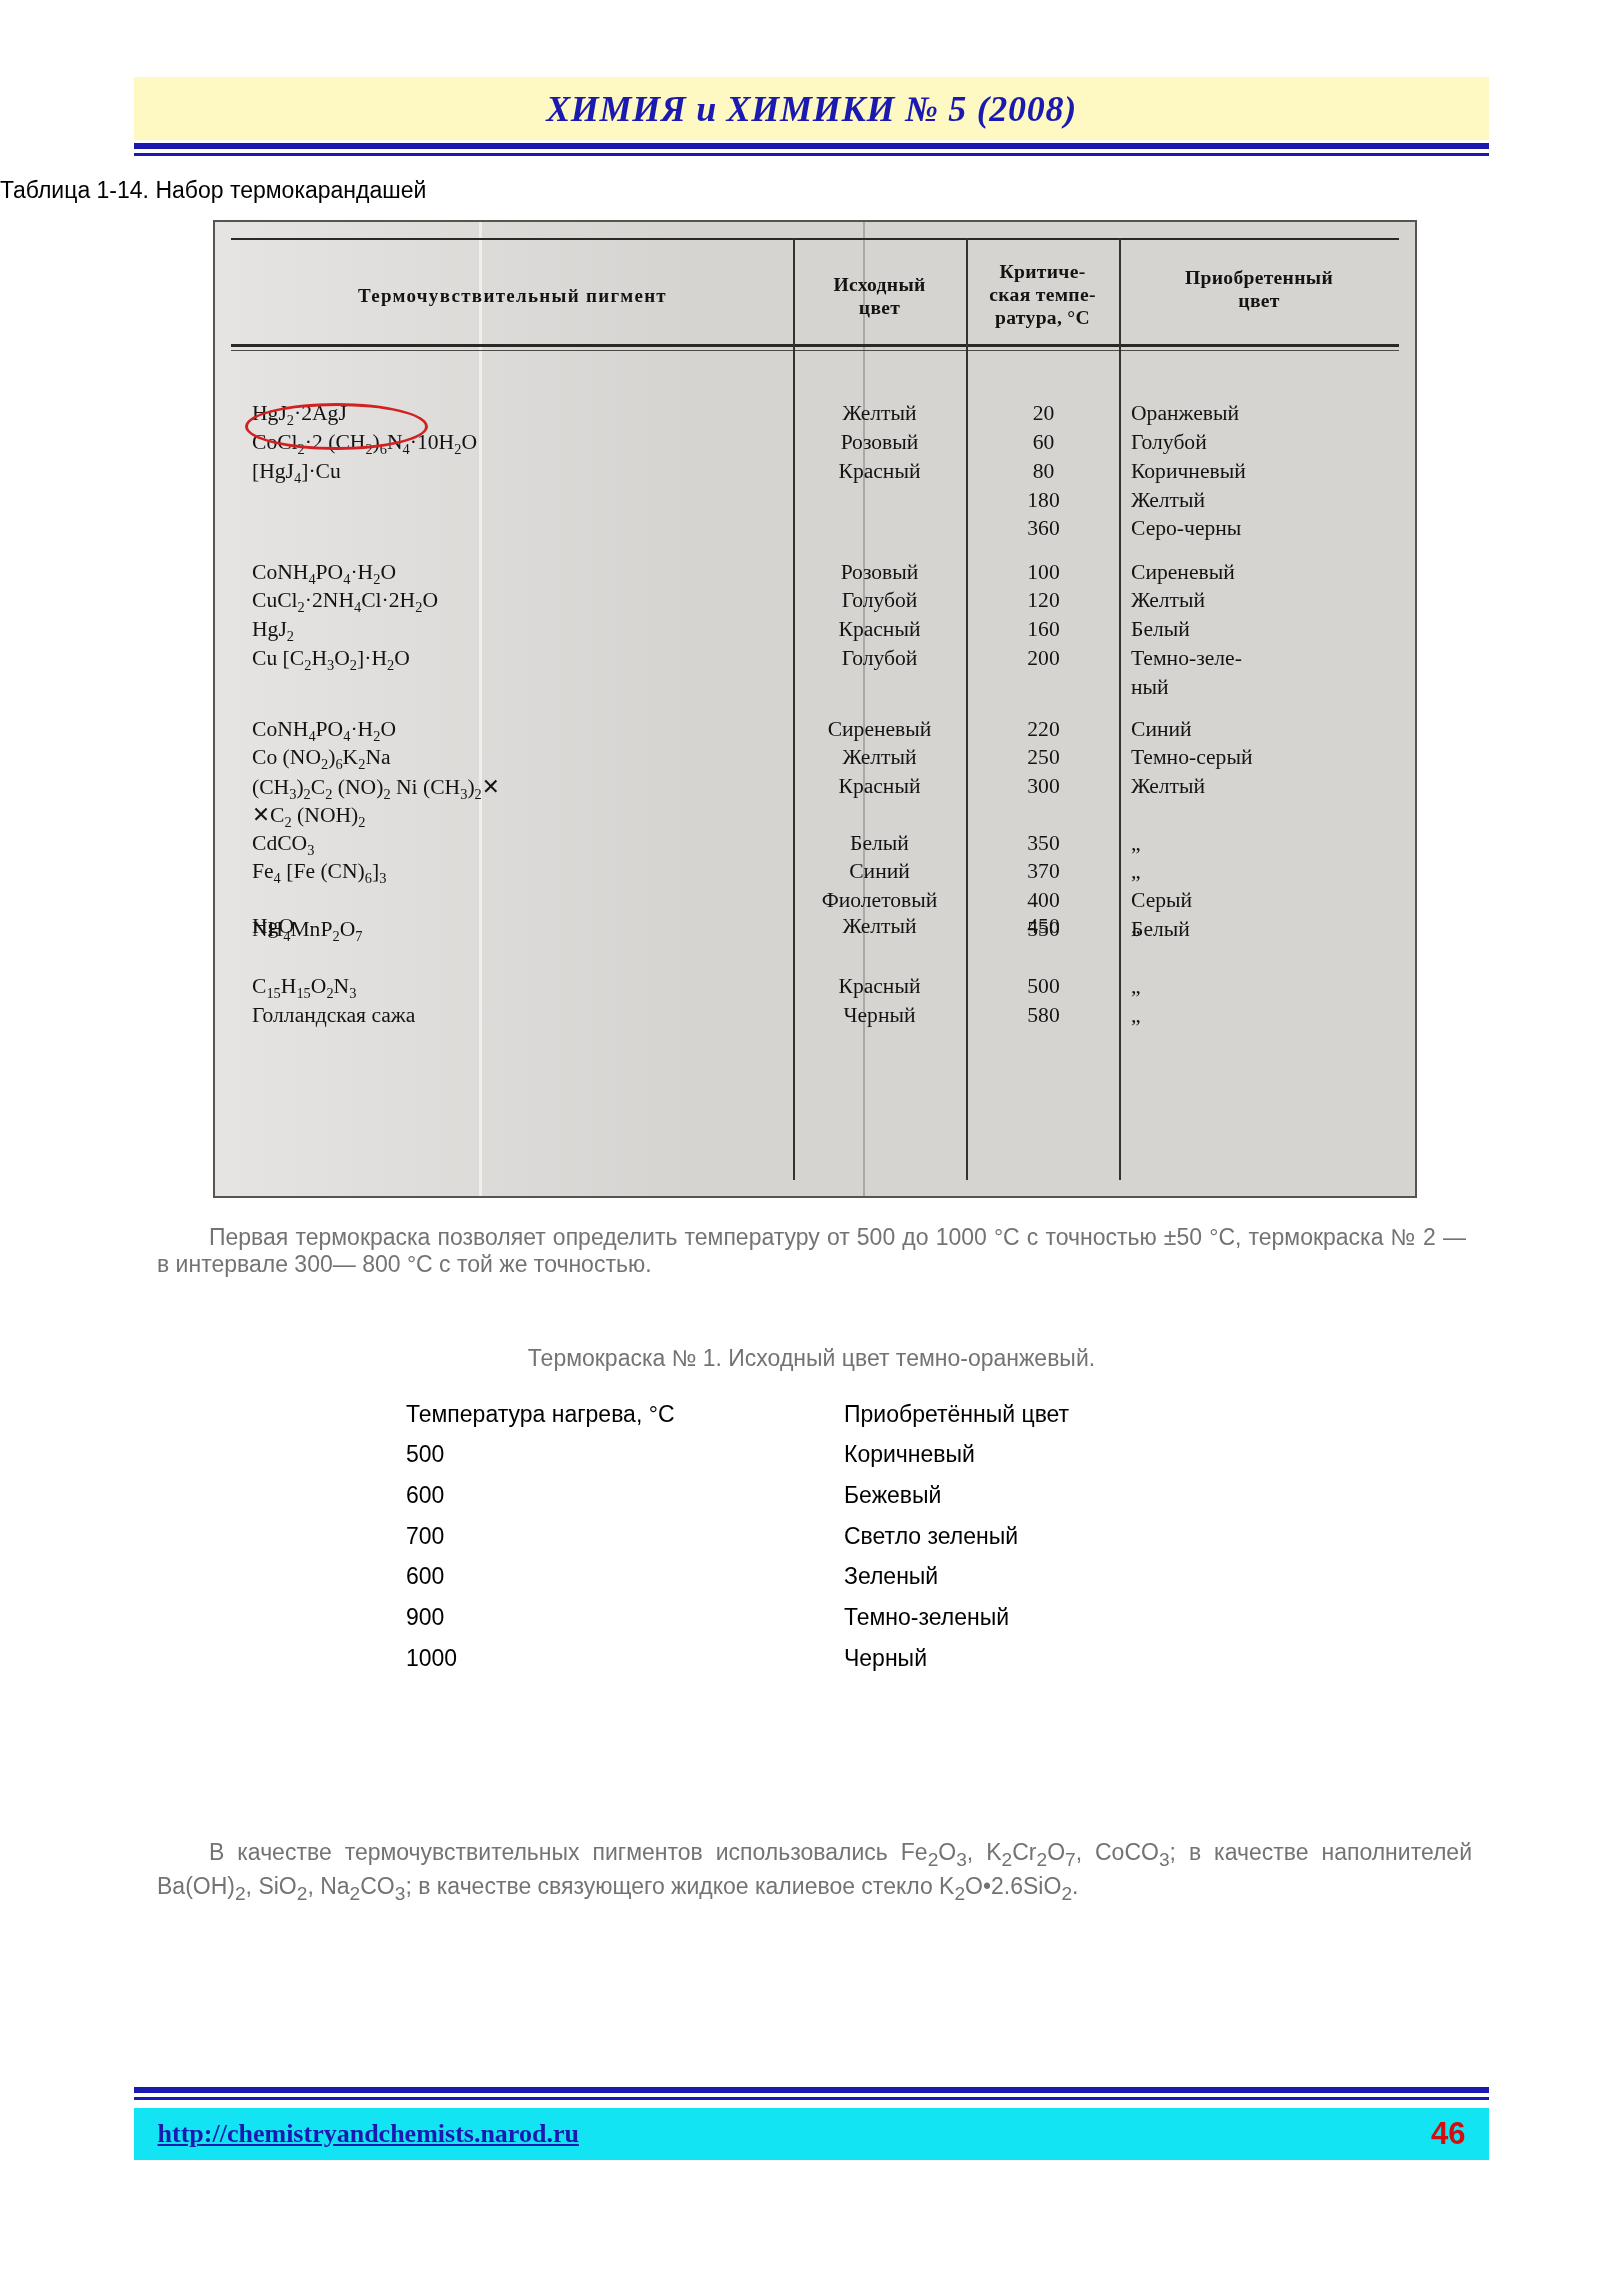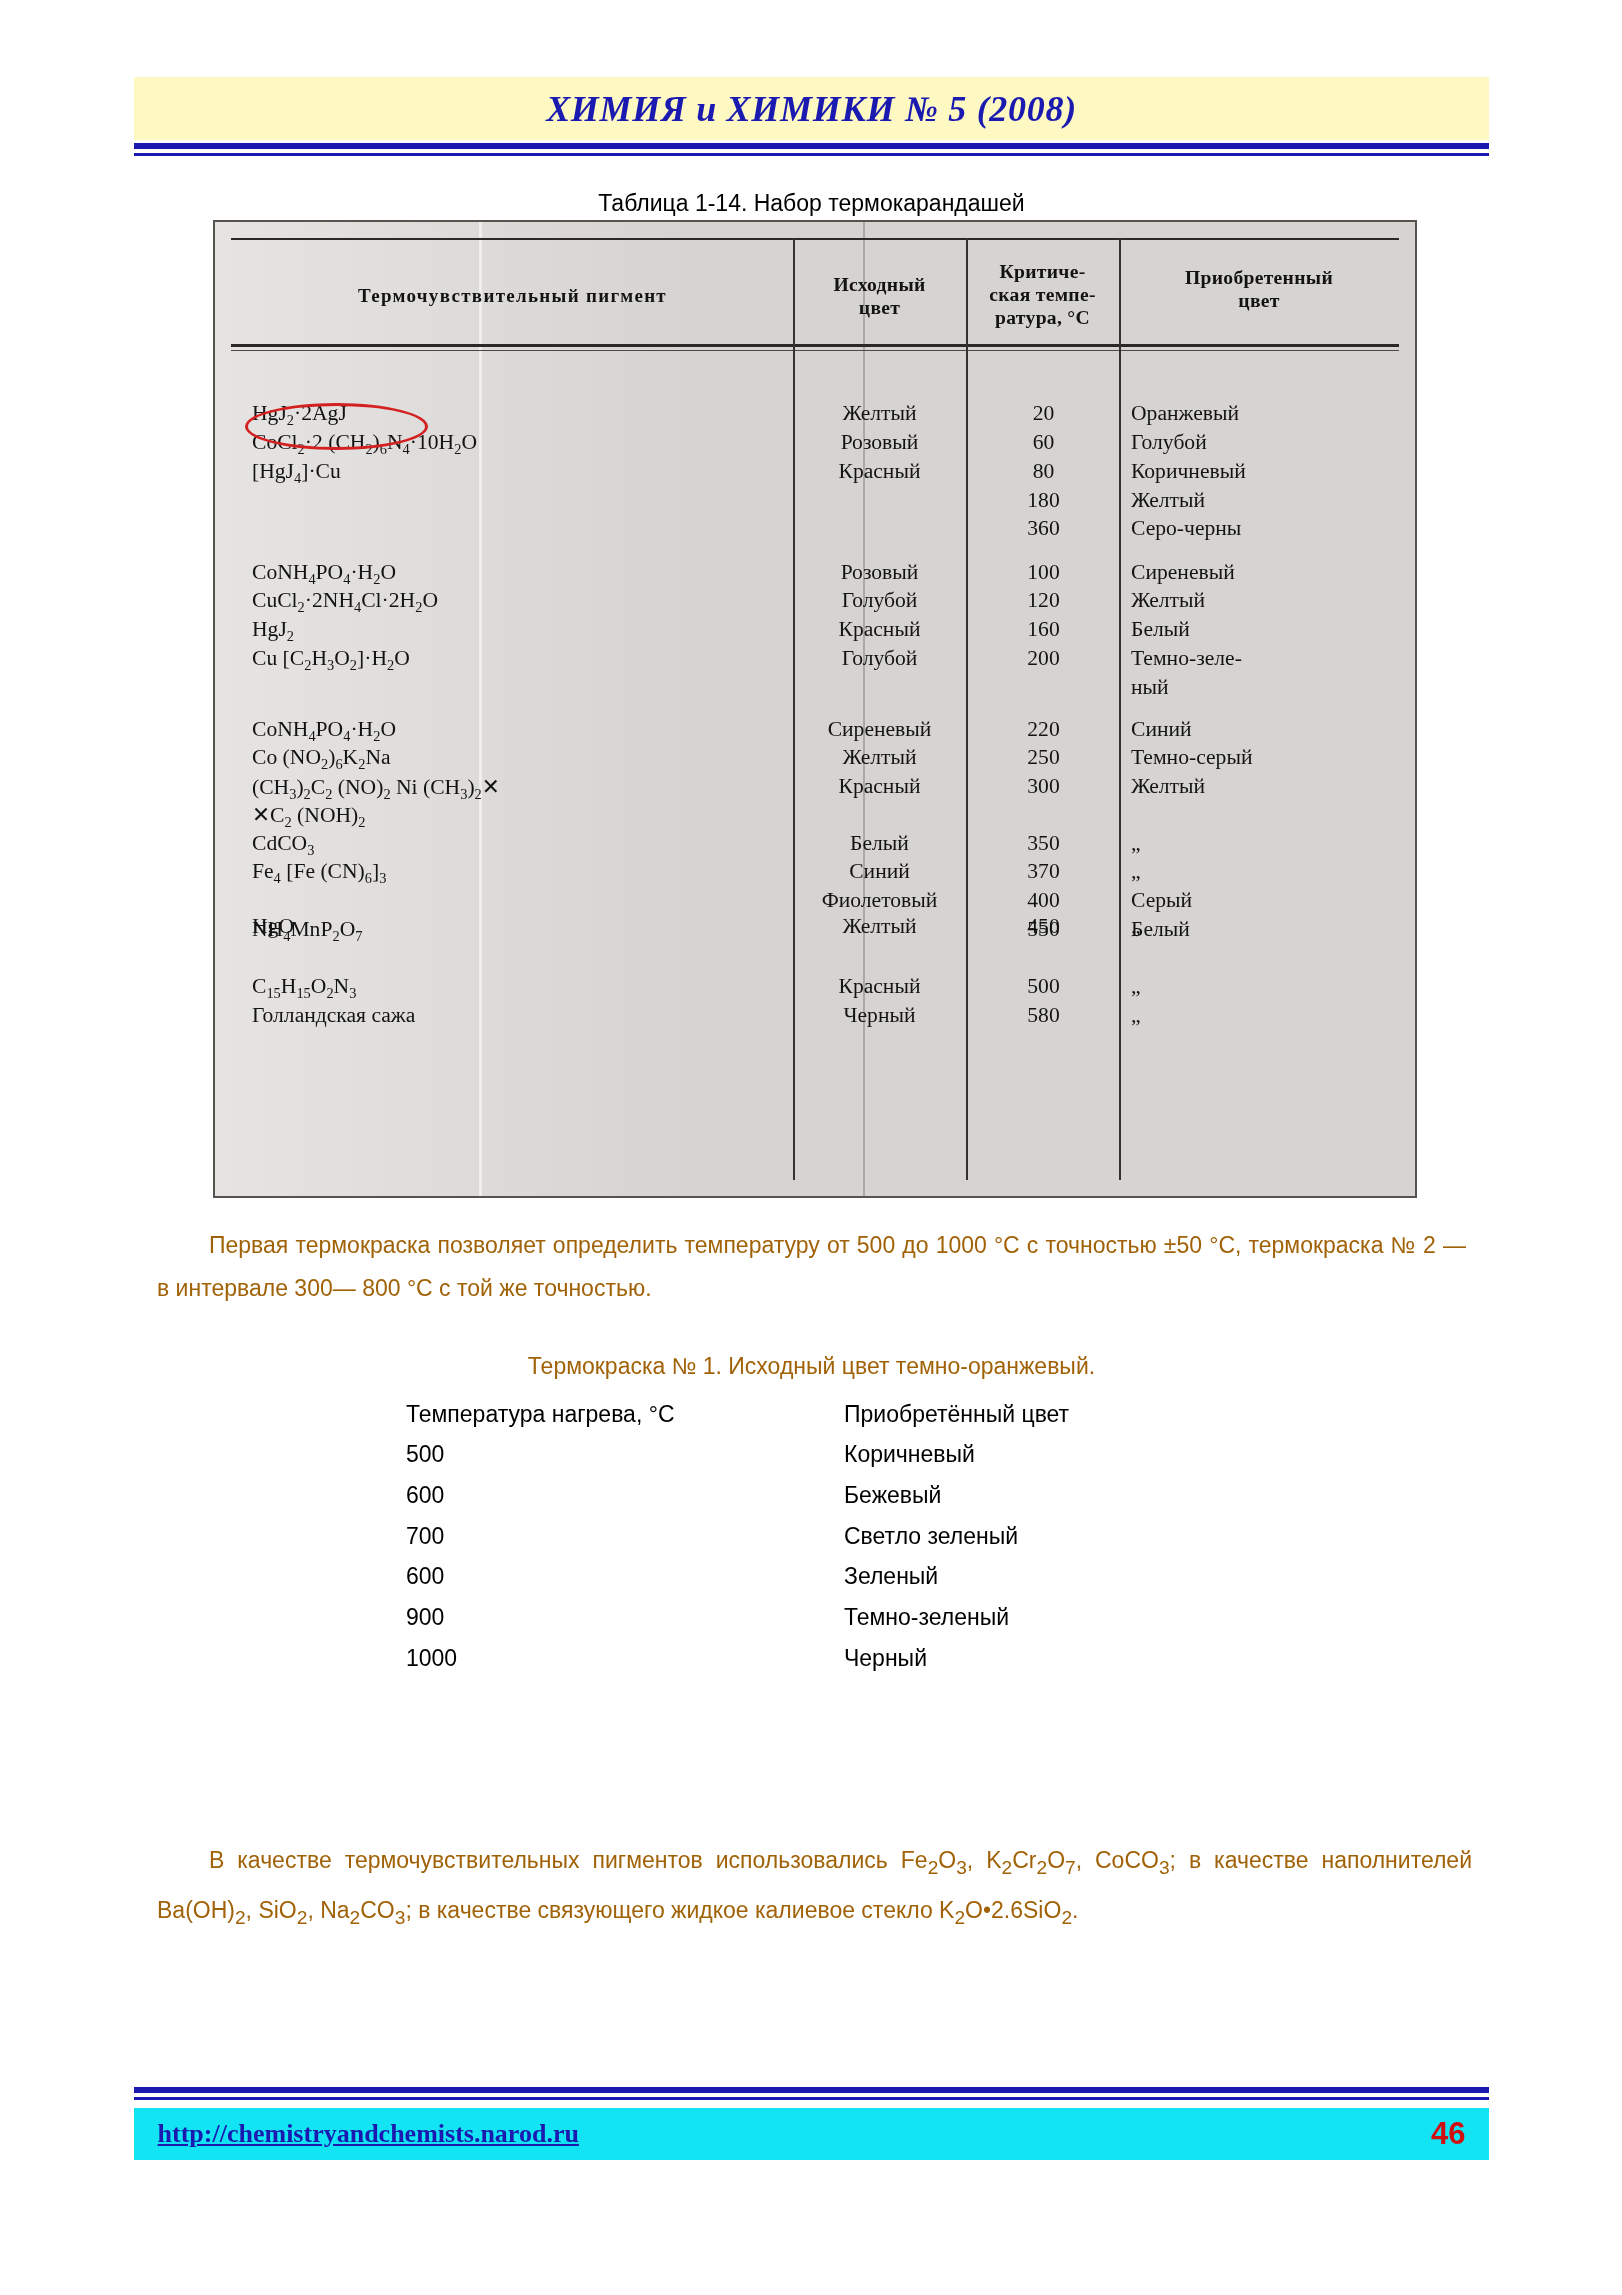--- a/index.html
+++ b/index.html
@@ -53,24 +53,22 @@
     height: 3.3px;
     background: #1a1ab0;
   }
 
   
   .table-caption {
     position: absolute;
     left: 0;
     top: 177px;
     width: 1623px;
-    text-align: center;
     font-size: 23px;
     color: #000;
-    margin-top: 13px;
   }
 
   
   .scan {
     position: absolute;
     left: 213px;
     top: 220px;
     width: 1204px;
     height: 978px;
     background: #d6d4d1;
@@ -173,22 +171,22 @@
     height: 41px;
     border: 3.3px solid #d32020;
     border-radius: 50%;
     pointer-events: none;
   }
 
   
   .para {
     position: absolute;
     font-size: 23px;
-    line-height: 43px;
-    color: #a16207;
+    line-height: 27px;
+    color: #737373;
     text-align: justify;
   }
   .p1 { left: 157px; top: 1224px; width: 1309px; text-indent: 52px; text-align: justify; }
   .p-center { left: 0; width: 1623px; text-align: center; }
   .p2 { top: 1345px; }
 
   .temp-table {
     position: absolute;
     left: 406px;
     top: 1394px;

